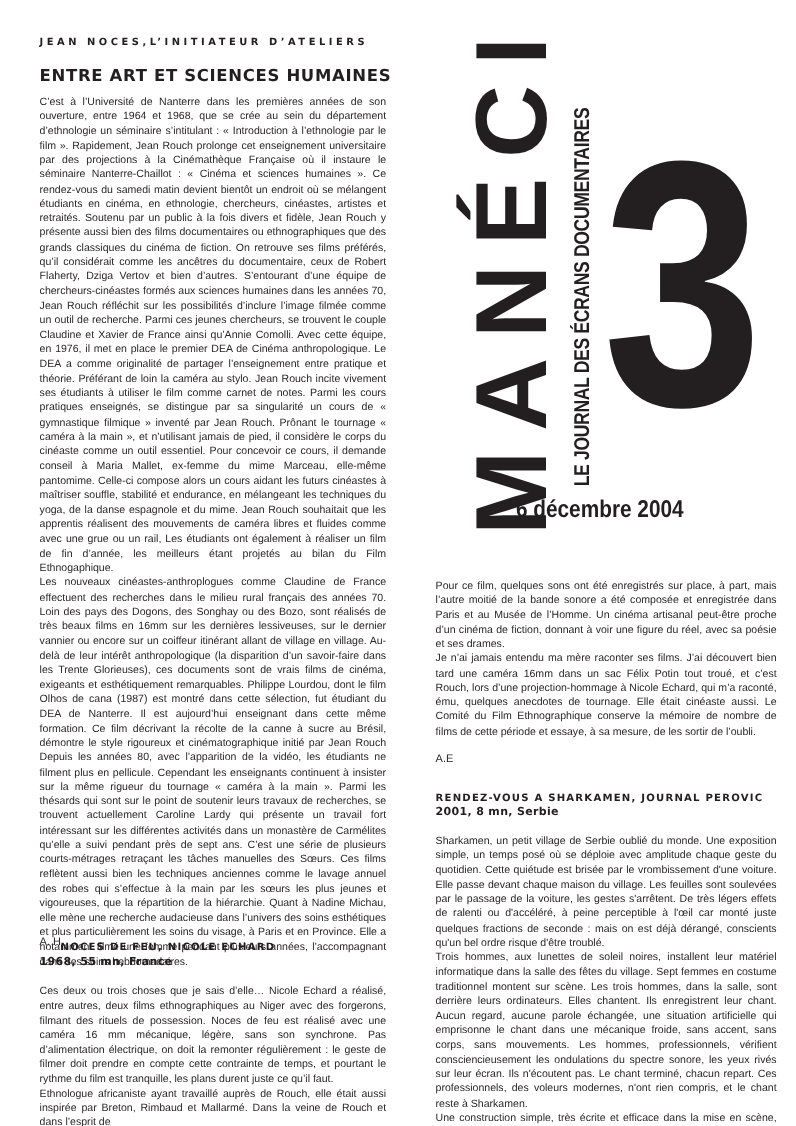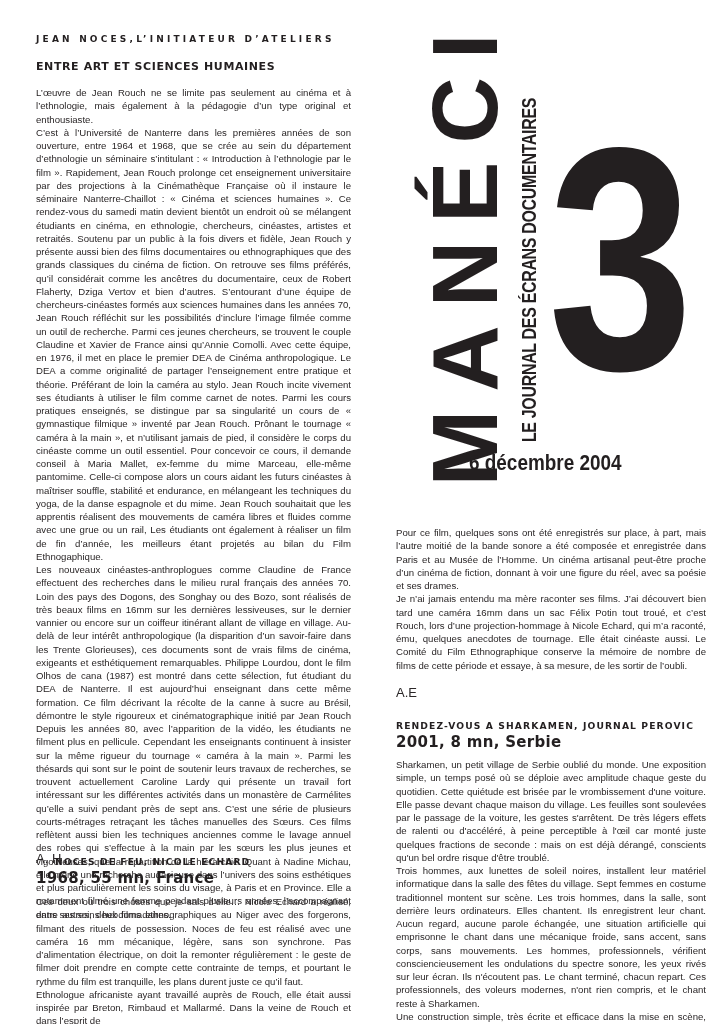--- a/index.html
+++ b/index.html
@@ -20,34 +20,34 @@
 
   .kicker {
     position: absolute; left: 36px; top: 34px;
     font-family: "DejaVu Sans", sans-serif; font-weight: bold;
     font-size: 9px; letter-spacing: 3.2px; color: #231f20;
     white-space: nowrap;
   }
   .subhead {
     position: absolute; left: 36px; top: 60px;
     font-family: "DejaVu Sans", sans-serif; font-weight: bold;
-    font-size: 11px; letter-spacing: 0.6px; color: #231f20;
+    font-size: 15px; letter-spacing: 0.6px; color: #231f20;
     white-space: nowrap;
   }
   .film-title {
     font-family: "DejaVu Sans", sans-serif; font-weight: bold;
     font-size: 9.2px; letter-spacing: 1.1px; color: #231f20;
     white-space: nowrap; position: absolute;
   }
   .film-meta {
     font-family: "DejaVu Sans", sans-serif; font-weight: bold;
-    font-size: 15px; letter-spacing: 0.3px; color: #231f20;
+    font-size: 10px; letter-spacing: 0.3px; color: #231f20;
     white-space: nowrap; position: absolute;
   }
-  .sig { position: absolute; font-size: 13px; color: #2a2627; }
+  .sig { position: absolute; font-size: 10px; color: #2a2627; }
 
   
   .masthead-title {
     position: absolute;
     left: 465px; top: 251px;
     transform: translate(-50%, -50%) rotate(-90deg);
     font-family: "Liberation Sans", sans-serif; font-weight: bold;
     font-size: 92px; line-height: 1; letter-spacing: 18px;
     color: #231f20; white-space: nowrap;
     transform-origin: center center;
@@ -79,21 +79,20 @@
   }
 </style>
 </head>
 <body>
 
 <div class="kicker">JEAN NOCES,L’INITIATEUR D’ATELIERS</div>
 <div class="subhead">ENTRE ART ET SCIENCES HUMAINES</div>
 
 <div class="col" id="left-col">
   <div style="position:absolute; top:86px; left:0; width:315px;">
-    <p>L’œuvre de Jean Rouch ne se limite pas seulement au cinéma et à l’ethnologie, mais également à la pédagogie d’un type original et enthousiaste.</p>
     <p>C’est à l’Université de Nanterre dans les premières années de son ouverture, entre 1964 et 1968, que se crée au sein du département d’ethnologie un séminaire s’intitulant : « Introduction à l’ethnologie par le film ». Rapidement, Jean Rouch prolonge cet enseignement universitaire par des projections à la Cinémathèque Française où il instaure le séminaire Nanterre-Chaillot : « Cinéma et sciences humaines ». Ce rendez-vous du samedi matin devient bientôt un endroit où se mélangent étudiants en cinéma, en ethnologie, chercheurs, cinéastes, artistes et retraités. Soutenu par un public à la fois divers et fidèle, Jean Rouch y présente aussi bien des films documentaires ou ethnographiques que des grands classiques du cinéma de fiction. On retrouve ses films préférés, qu’il considérait comme les ancêtres du documentaire, ceux de Robert Flaherty, Dziga Vertov et bien d’autres. S’entourant d’une équipe de chercheurs-cinéastes formés aux sciences humaines dans les années 70, Jean Rouch réfléchit sur les possibilités d’inclure l’image filmée comme un outil de recherche. Parmi ces jeunes chercheurs, se trouvent le couple Claudine et Xavier de France ainsi qu’Annie Comolli. Avec cette équipe, en 1976, il met en place le premier DEA de Cinéma anthropologique. Le DEA a comme originalité de partager l’enseignement entre pratique et théorie. Préférant de loin la caméra au stylo. Jean Rouch incite vivement ses étudiants à utiliser le film comme carnet de notes. Parmi les cours pratiques enseignés, se distingue par sa singularité un cours de « gymnastique filmique » inventé par Jean Rouch. Prônant le tournage « caméra à la main », et n’utilisant jamais de pied, il considère le corps du cinéaste comme un outil essentiel. Pour concevoir ce cours, il demande conseil à Maria Mallet, ex-femme du mime Marceau, elle-même pantomime. Celle-ci compose alors un cours aidant les futurs cinéastes à maîtriser souffle, stabilité et endurance, en mélangeant les techniques du yoga, de la danse espagnole et du mime. Jean Rouch souhaitait que les apprentis réalisent des mouvements de caméra libres et fluides comme avec une grue ou un rail, Les étudiants ont également à réaliser un film de fin d’année, les meilleurs étant projetés au bilan du Film Ethnogaphique.</p>
     <p>Les nouveaux cinéastes-anthroplogues comme Claudine de France effectuent des recherches dans le milieu rural français des années 70. Loin des pays des Dogons, des Songhay ou des Bozo, sont réalisés de très beaux films en 16mm sur les dernières lessiveuses, sur le dernier vannier ou encore sur un coiffeur itinérant allant de village en village. Au-delà de leur intérêt anthropologique (la disparition d’un savoir-faire dans les Trente Glorieuses), ces documents sont de vrais films de cinéma, exigeants et esthétiquement remarquables. Philippe Lourdou, dont le film Olhos de cana (1987) est montré dans cette sélection, fut étudiant du DEA de Nanterre. Il est aujourd’hui enseignant dans cette même formation. Ce film décrivant la récolte de la canne à sucre au Brésil, démontre le style rigoureux et cinématographique initié par Jean Rouch Depuis les années 80, avec l’apparition de la vidéo, les étudiants ne filment plus en pellicule. Cependant les enseignants continuent à insister sur la même rigueur du tournage « caméra à la main ». Parmi les thésards qui sont sur le point de soutenir leurs travaux de recherches, se trouvent actuellement Caroline Lardy qui présente un travail fort intéressant sur les différentes activités dans un monastère de Carmélites qu’elle a suivi pendant près de sept ans. C’est une série de plusieurs courts-métrages retraçant les tâches manuelles des Sœurs. Ces films reflètent aussi bien les techniques anciennes comme le lavage annuel des robes qui s’effectue à la main par les sœurs les plus jeunes et vigoureuses, que la répartition de la hiérarchie. Quant à Nadine Michau, elle mène une recherche audacieuse dans l’univers des soins esthétiques et plus particulièrement les soins du visage, à Paris et en Province. Elle a notamment filmé une femme pendant plusieurs années, l’accompagnant dans ses soins hebdomadaires.</p>
   </div>
 </div>
 
 <div class="sig" style="left:36px; top:821px;margin-top:30px;">A. H</div>
 
 <div class="film-title" style="left:36px; top:856px;margin-left:19px;">NOCES DE FEU, NICOLE ECHARD</div>
 <div class="film-meta" style="left:36px; top:869px;">1968, 55 mn, France</div>
 

